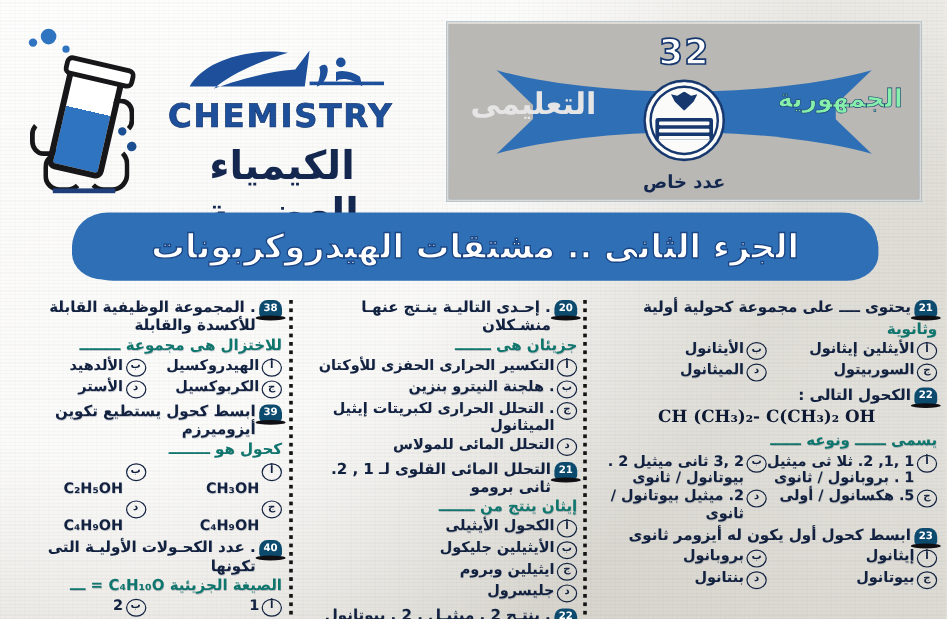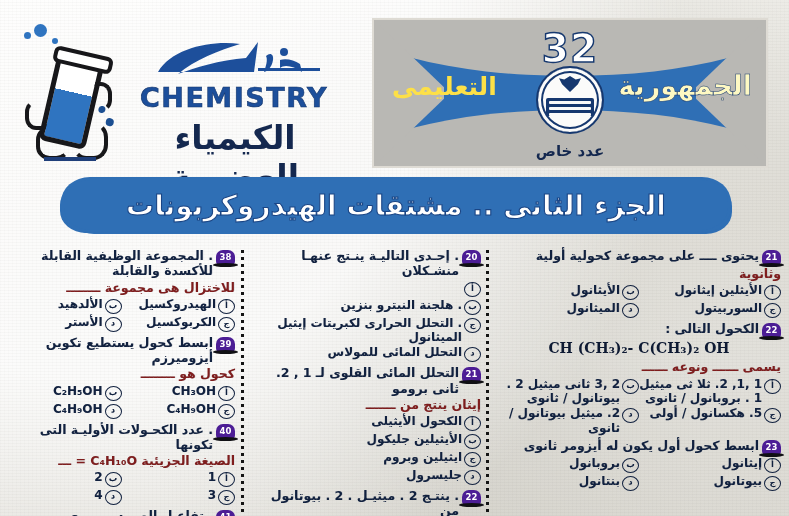--- a/index.html
+++ b/index.html
@@ -68,24 +68,24 @@
   
   .plate{position:absolute;left:372px;top:18px;width:392px;height:146px;
     background:#2f6fb5;border:2px solid #dedbd4;overflow:hidden;}
   .plate .hour-t,.plate .hour-b{position:absolute;left:-6%;width:112%;background:#b9b8b4;}
   .plate .hour-t{top:-64px;height:120px;border-radius:0 0 60% 60%;}
   .plate .hour-b{bottom:-64px;height:120px;border-radius:60% 60% 0 0;}
   .plate .side-l,.plate .side-r{position:absolute;top:0;height:100%;width:70px;background:#b9b8b4;}
   .plate .side-l{left:0;clip-path:polygon(0 0,100% 46%,100% 54%,0 100%);}
   .plate .side-r{right:0;clip-path:polygon(100% 0,0 46%,0 54%,100% 100%);}
   .issue-no{position:absolute;left:0;right:0;top:6px;text-align:center;
-    font-size:39px;font-weight:bold;color:#fff;-webkit-text-stroke:1.4px #16386f;letter-spacing:1px;}
-  .ministry-name{position:absolute;right:14px;top:50px;font-size:27px;font-weight:bold;
-    color:#fef9c3;-webkit-text-stroke:.5px #16386f;}
-  .ministry-kind{position:absolute;left:18px;top:52px;font-size:25px;font-weight:bold;color:#fde047;}
+    font-size:29px;font-weight:bold;color:#fff;-webkit-text-stroke:1.4px #16386f;letter-spacing:1px;}
+  .ministry-name{position:absolute;right:14px;top:50px;font-size:21px;font-weight:bold;
+    color:#86efac;-webkit-text-stroke:.5px #16386f;}
+  .ministry-kind{position:absolute;left:18px;top:52px;font-size:25px;font-weight:bold;color:#e5e5e5;}
   .seal{position:absolute;left:50%;top:46px;transform:translateX(-50%);
     width:64px;height:64px;border-radius:50%;background:#fbfbfa;
     border:2px solid #16386f;box-shadow:inset 0 0 0 3px #fbfbfa, inset 0 0 0 5px #16386f;}
   .seal .eagle{position:absolute;left:50%;top:8px;transform:translateX(-50%);
     width:22px;height:16px;background:#16386f;
     clip-path:polygon(50% 0,76% 22%,100% 14%,86% 52%,50% 100%,14% 52%,0 14%,24% 22%);}
   .seal .band{position:absolute;left:8px;right:8px;top:30px;height:18px;background:#16386f;border-radius:2px;}
   .seal .band i{display:block;height:3px;margin:3px 3px 0;background:#fbfbfa;border-radius:1px;}
   .special{position:absolute;left:0;right:0;bottom:6px;text-align:center;
     font-size:15px;font-weight:bold;color:#14284f;}
@@ -113,45 +113,45 @@
     position:absolute;top:4px;bottom:0;width:3px;
     background-image:linear-gradient(#141414 0 3px, transparent 3px 7px);
     background-size:3px 7px;background-repeat:repeat-y;
   }
   .sep-1{left:486px;}
   .sep-2{left:241px;}
 
   .q{margin:0 0 1px 0;display:flex;align-items:flex-start;gap:3px;}
   .qbadge{
     flex:0 0 auto;width:19px;height:15px;margin-top:2px;position:relative;
-    background:#4c1d95;border-radius:7px 7px 4px 4px;
+    background:#0c4a6e;border-radius:7px 7px 4px 4px;
     color:#fff;font-size:8.5px;font-weight:bold;line-height:15px;text-align:center;
   }
   .qbadge:before{content:"";position:absolute;left:-3px;bottom:-2px;width:25px;height:4px;
     background:#101014;border-radius:50%;}
   .qbadge span{position:relative;z-index:2;}
   .qtext{font-size:12.5px;font-weight:bold;color:#11213f;line-height:1.22;
     text-shadow:.4px .4px 0 rgba(20,30,60,.22);}
-  .qtext2{font-size:12.5px;font-weight:bold;color:#7f1d1d;line-height:1.22;margin:0 0 2px 0;
+  .qtext2{font-size:12.5px;font-weight:bold;color:#0f766e;line-height:1.22;margin:0 0 2px 0;
     text-shadow:.4px .4px 0 rgba(20,30,60,.22);}
 
   .opts{display:flex;flex-wrap:wrap;margin:0 0 2px 0;}
   .opt{display:flex;align-items:flex-start;gap:2px;margin:0 0 1px 0;box-sizing:border-box;}
   .opt.half{width:50%;}
   .opt.full{width:100%;}
   .olet{
     flex:0 0 auto;width:15px;height:13px;margin-top:2px;
     border:1.3px solid #11213f;border-radius:50%;
     font-size:8.5px;font-weight:bold;color:#11213f;line-height:11px;text-align:center;
   }
   .otext{font-size:12px;font-weight:bold;color:#11213f;line-height:1.2;
     text-shadow:.4px .4px 0 rgba(20,30,60,.2);}
   .formula{font-family:"DejaVu Serif","Liberation Serif",serif;direction:ltr;
     font-size:14px;font-weight:bold;color:#0e1a33;text-align:center;margin:2px 0 3px 0;}
-  .ltr{direction:ltr;display:inline-block;}
+  .ltr{direction:ltr;display:inline-block;margin-top:16px;}
 </style>
 </head>
 <body>
 
 <div id="page"></div>
 <div id="grain"></div>
 
 <div id="header">
 
   <div class="mascot">
@@ -287,23 +287,25 @@
           </div>
         </div>
       </div>
     </div>
   <div class="col col-m">
       <div>
         <div class="q">
           <div class="qbadge"><span>20</span></div>
           <div class="qtext">. إحـدى التاليـة ينـتج عنهـا منشـكلان</div>
         </div>
-        <div class="opts">
-          <div class="opt full">
-            <div class="olet">أ</div>
+        <div class="qtext2">جزيئان هى ـــــــ</div>
+        <div class="opts">
+          <div class="opt full">
+            <div class="olet">أ</div>
+            <div class="otext">التكسير الحرارى الحفزى للأوكتان</div>
           </div>
           <div class="opt full">
             <div class="olet">ب</div>
             <div class="otext">. هلجنة النيترو بنزين</div>
           </div>
           <div class="opt full">
             <div class="olet">ج</div>
             <div class="otext">. التحلل الحرارى  لكبريتات إيثيل الميثانول</div>
           </div>
           <div class="opt full">

